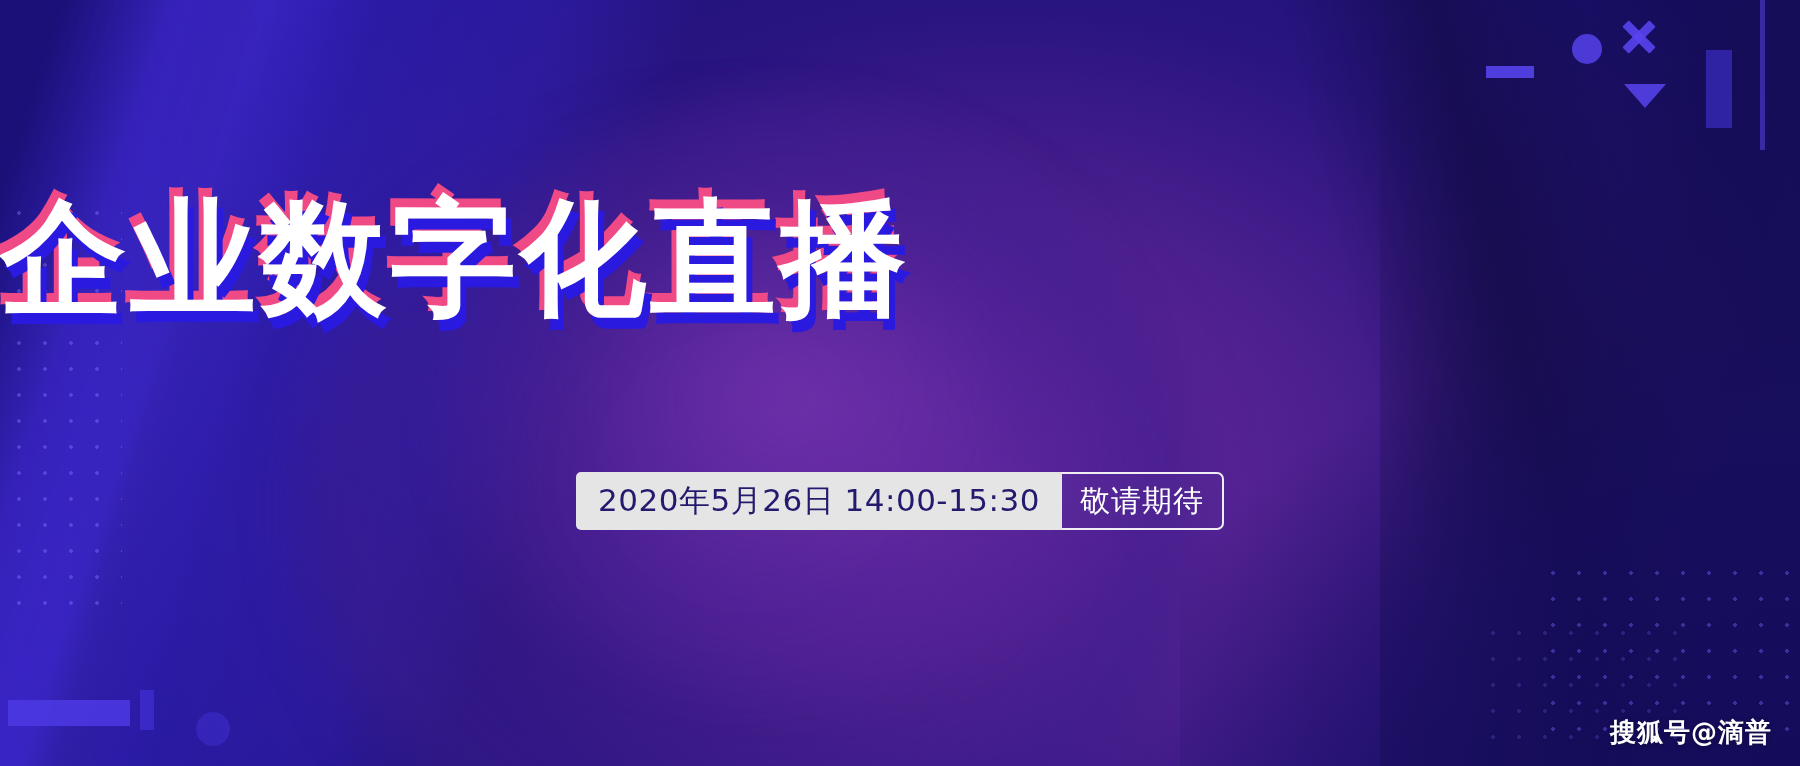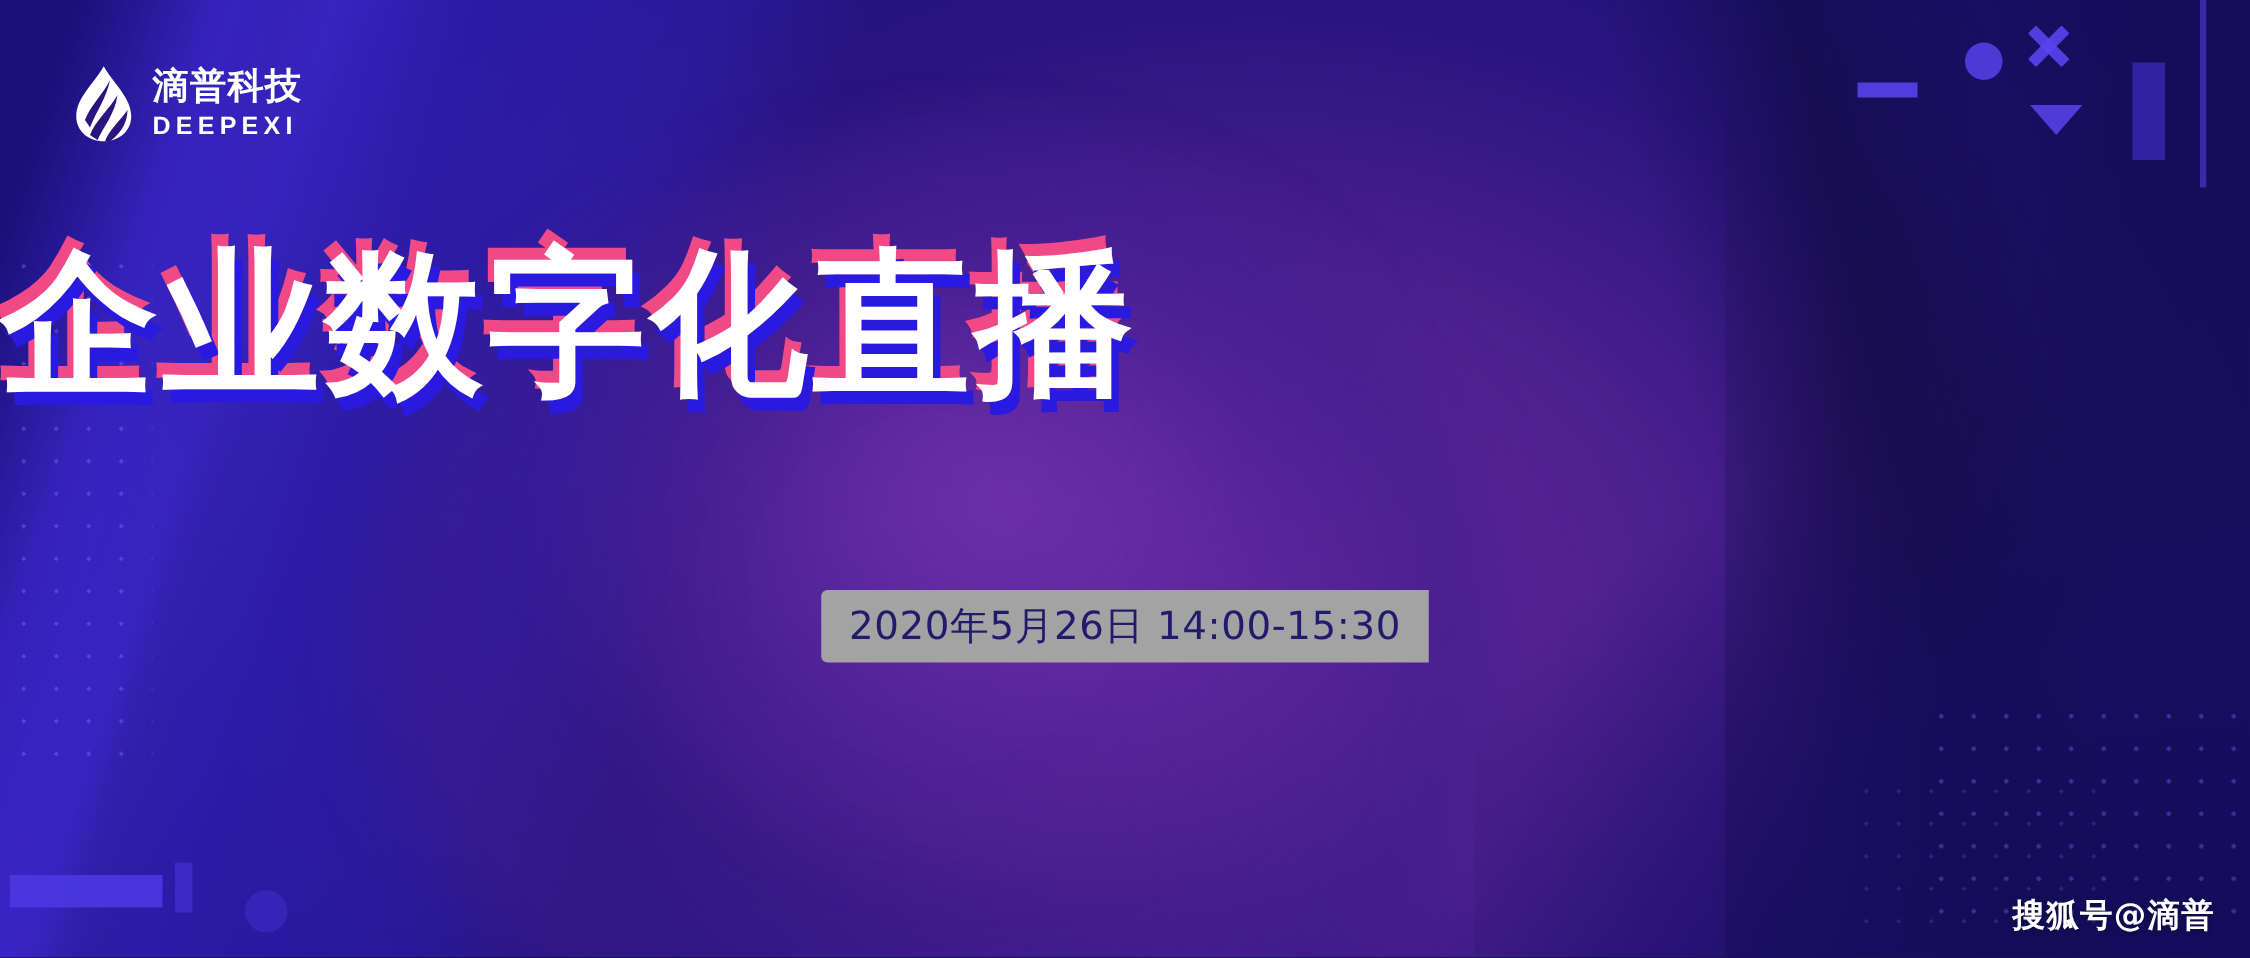--- a/index.html
+++ b/index.html
@@ -199,21 +199,21 @@
   .badge-row{
     position:absolute;left:0;right:0;top:472px;
     display:flex;justify-content:center;
   }
   .badge{
     display:flex;align-items:stretch;height:58px;
     border-radius:5px;
     overflow:visible;
   }
   .badge-date{
-    background:#a3a3a3;
+    background:#e5e5e5;
     color:#231a6e;
     font-size:31px;
     font-weight:400;
     display:flex;align-items:center;
     padding:17px 22px;
     border-radius:5px 0 0 5px;
     letter-spacing:.5px;
     font-family:"DejaVu Sans","Liberation Sans",sans-serif;
     white-space:nowrap;
   }
@@ -268,46 +268,32 @@
   <div class="deco deco-circle"></div>
   <div class="deco deco-bar"></div>
   <div class="deco deco-x"></div>
   <div class="deco deco-tri"></div>
   <div class="deco deco-vbar"></div>
   <div class="deco deco-vline"></div>
   <div class="deco deco-bar2"></div>
   <div class="deco deco-bar3"></div>
   <div class="deco deco-circle2"></div>
 
-  <div class="logo">
-    <span class="logo-mark">
-      <svg viewBox="0 0 50 62" width="50" height="62" aria-hidden="true">
-        <path d="M25 1 C18 14, 3 26, 3 41 C3 53, 13 61, 25 61 C37 61, 47 53, 47 41 C47 26, 32 14, 25 1 Z" fill="#ffffff"></path>
-        <path d="M27 6 C21 17, 9 28, 9 41 C9 49, 14 55, 22 57 C15 52, 13 45, 16 38 C19 30, 26 21, 27 6 Z" fill="#2a1580" opacity="0"></path>
-        <path d="M10 44 C14 33, 24 24, 30 12 C27 27, 19 37, 14 50 Z" fill="#2a1580"></path>
-        <path d="M14 56 C18 45, 29 36, 36 24 C34 39, 25 49, 20 60 Z" fill="#2a1580"></path>
-        <path d="M26 61 C29 52, 38 45, 44 36 C44 48, 36 57, 30 61 Z" fill="#2a1580"></path>
-      </svg>
-    </span>
-    <span class="logo-text">
-      <span class="logo-cn">滴普科技</span>
-      <span class="logo-en">DEEPEXI</span>
-    </span>
-  </div>
 
   <div class="title-wrap">
     <span class="title">
       <span class="layer pink">企业数字化直播</span>
       <span class="layer blue">企业数字化直播</span>
       <span class="white">企业数字化直播</span>
     </span>
   </div>
 
 
   <div class="badge-row">
     <div class="badge">
       <div class="badge-date">2020年5月26日 14:00-15:30</div>
+      <div class="badge-cta">敬请期待</div>
     </div>
   </div>
 
   <div class="watermark">搜狐号@滴普</div>
 
 </div>
 
 </body></html>

